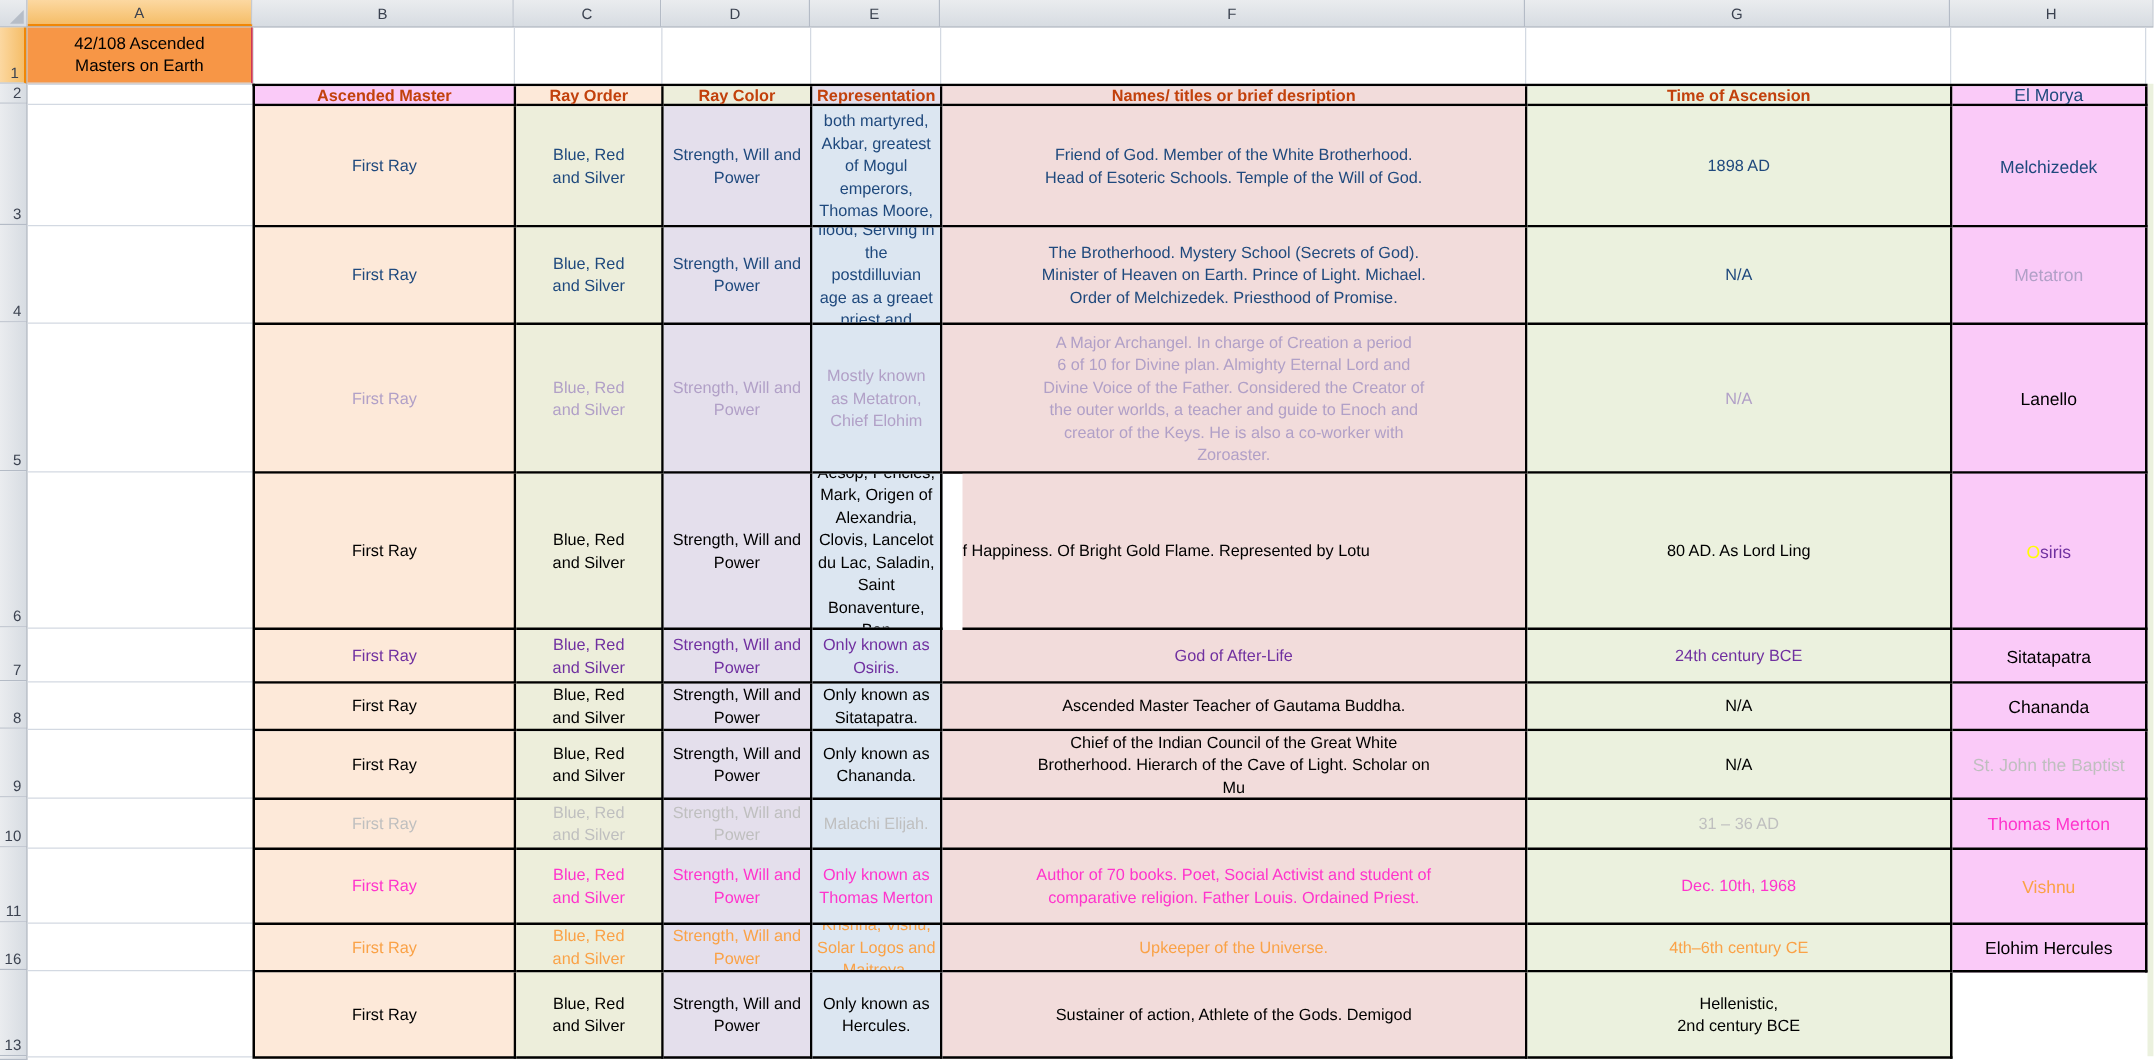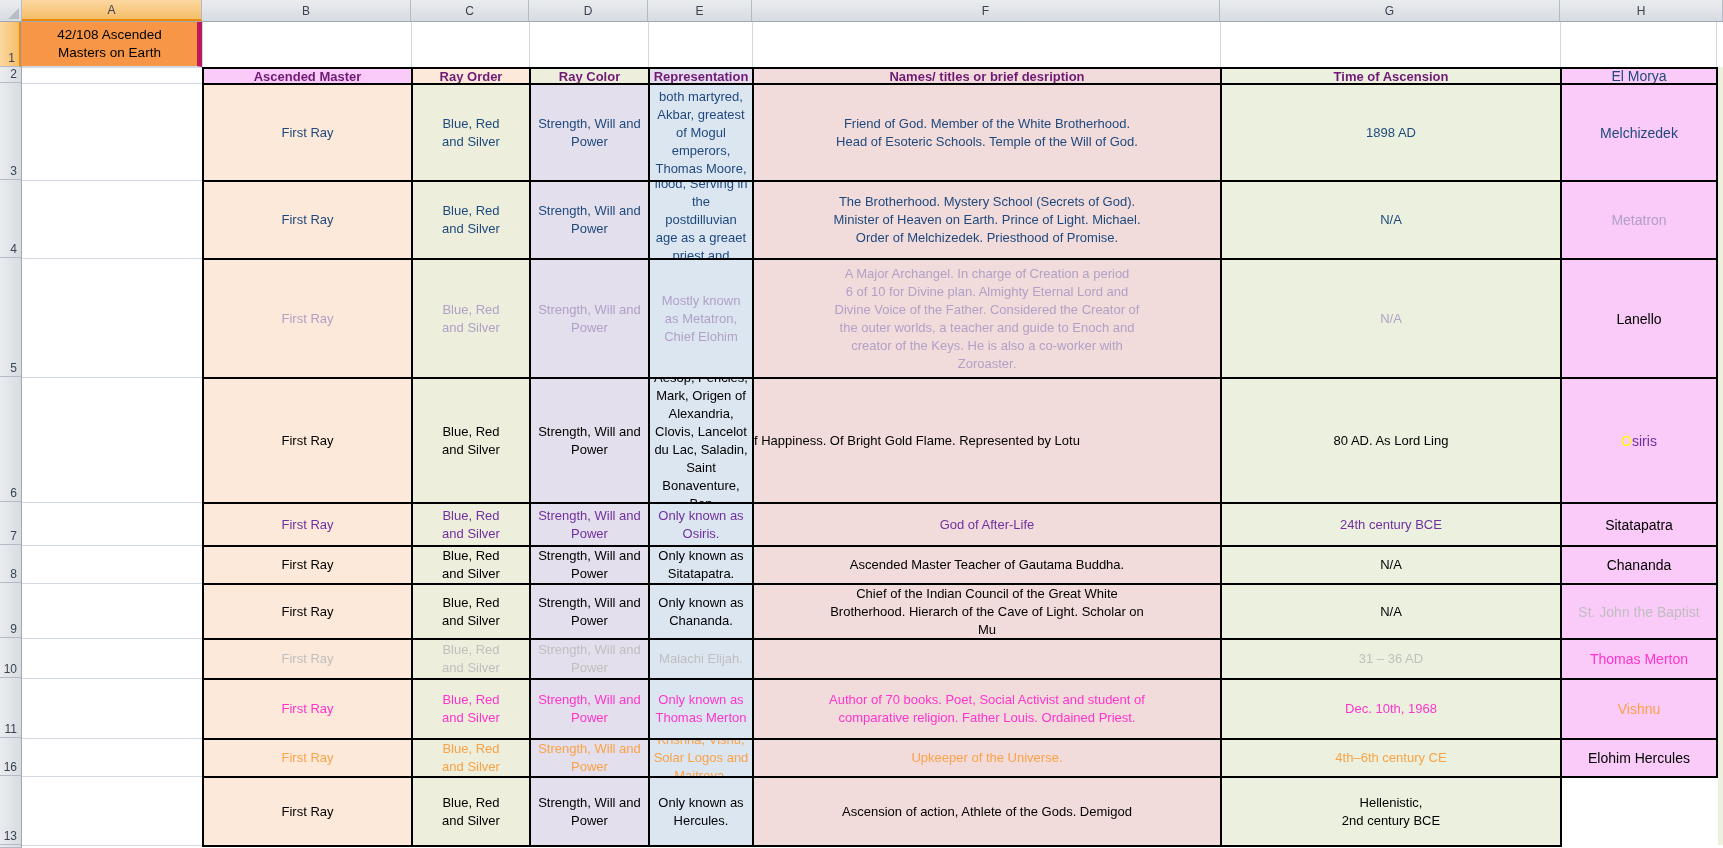--- a/index.html
+++ b/index.html
@@ -20,34 +20,34 @@
            border-right:1px solid #A0A8B4;box-sizing:border-box;}
   .rh{background:linear-gradient(90deg,#EAECEF,#D7DCE2);border-bottom:1px solid #B4BBC6;
       box-sizing:border-box;display:flex;align-items:flex-end;justify-content:flex-end;
       padding:0 4px 1px 0;font-size:12px;color:#3B4250;}
   .rh.sel{background:linear-gradient(90deg,#FCD8A1,#F5BE69);border-right:2px solid var(--selection_accent);}
   
   .vline{position:absolute;width:1px;background:#D3D9E2;}
   .hline{position:absolute;height:1px;background:#D3D9E2;}
   
   #a1{position:absolute;left:22px;top:22px;width:180px;height:45px;background:var(--a1_fill);
-      border-right:5px solid #be185d;border-bottom:1px solid #D3D9E2;box-sizing:border-box;
+      border-right:1px solid #be185d;border-bottom:1px solid #D3D9E2;box-sizing:border-box;
       display:flex;align-items:center;justify-content:center;text-align:center;
       white-space:pre-line;font-size:13.5px;color:#000;line-height:18px;}
   
   #tbl{position:absolute;left:202px;top:67px;border-top:2px solid #000;border-left:2px solid #000;
        display:grid;grid-template-columns:209px 118px 119px 104px 468px 340px 156px;
        grid-template-rows:16px 97px 78px 119px 125px 43px 38px 55px 40px 60px 38px 69px;}
   .td,.th{border-right:2px solid #000;border-bottom:2px solid #000;box-sizing:border-box;
       display:flex;align-items:center;justify-content:center;text-align:center;
       white-space:pre-line;overflow:hidden;padding:0 3px;}
-  .th{font-weight:700;font-size:13px;color:#701a75;padding:0 16px;}
+  .th{font-weight:700;font-size:13px;color:#c2410c;padding:0 16px;}
   .td{font-size:13px;line-height:18px;}
   .td.name{font-size:14px;}
-  .td.clip{justify-content:flex-start;text-align:left;white-space:nowrap;padding:0;}
+  .td.clip{justify-content:flex-start;text-align:left;white-space:nowrap;padding:0;margin-left:16px;}
   .c-b{background:var(--col_b);} .c-c{background:var(--col_c);} .c-d{background:var(--col_d);}
   .c-e{background:var(--col_e);} .c-f{background:var(--col_f);} .c-g{background:var(--col_g);}
   .c-h{background:var(--col_h);}
   .t-row{display:contents;}
   #edge{position:absolute;left:1718px;top:67px;width:5px;height:778px;background:var(--col_h);}
 </style>
 </head>
 <body>
 
 <div id="sheet">
@@ -261,19 +261,19 @@
     </div>
 
     <div class="t-row" style="color: rgb(0, 0, 0);">
       <div class="td c-b name">Elohim Hercules</div>
       <div class="td c-c">First Ray</div>
       <div class="td c-d">Blue, Red
 and Silver</div>
       <div class="td c-e">Strength, Will and
 Power</div>
       <div class="td c-f">Only known as Hercules.</div>
-      <div class="td c-g">Ascension of action, Athlete of the Gods. Demigod</div>
+      <div class="td c-g">Sustainer of action, Athlete of the Gods. Demigod</div>
       <div class="td c-h">Hellenistic,
 2nd century BCE</div>
     </div>
   </div>
 
 </div>
 
 </body></html>

